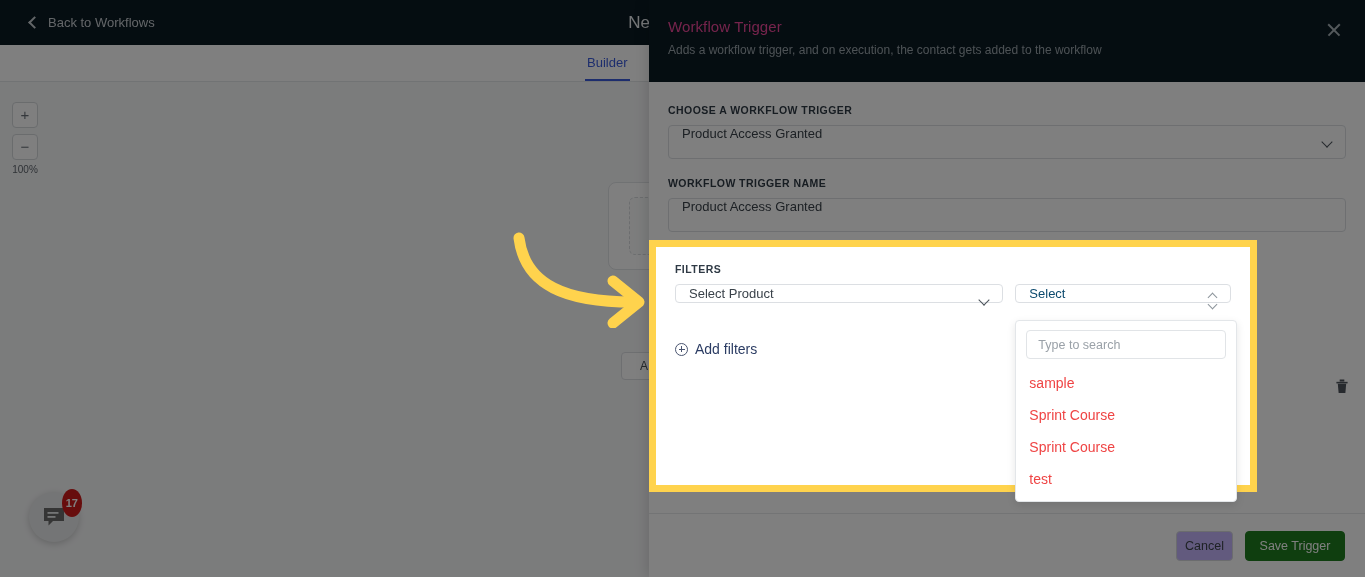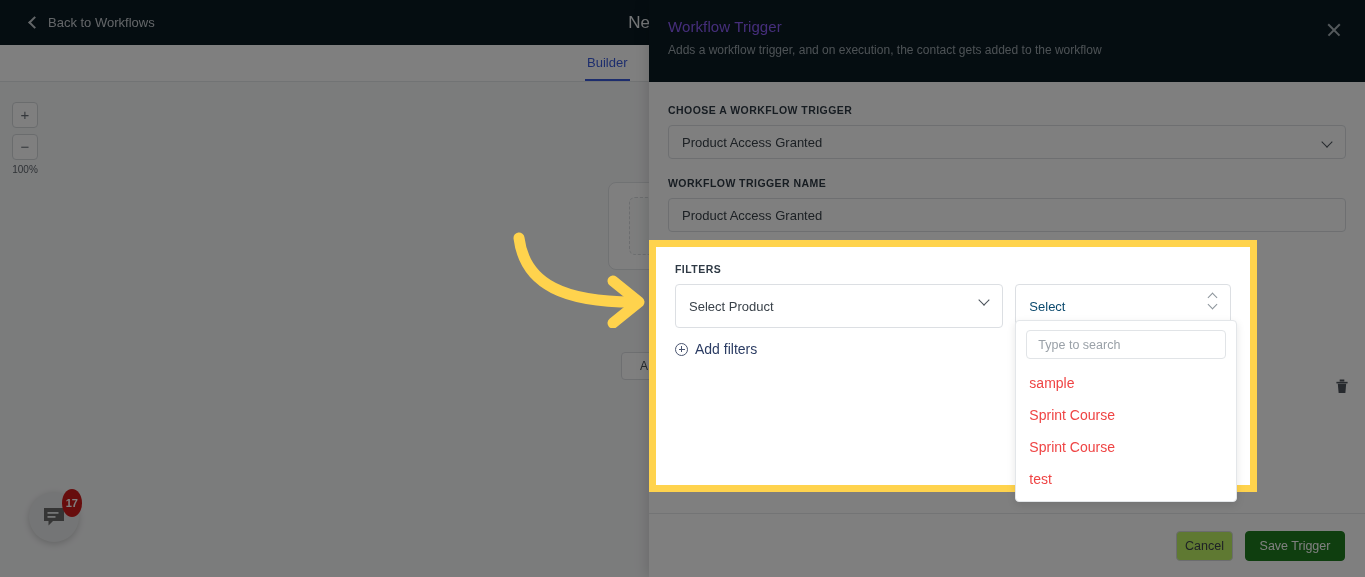--- a/index.html
+++ b/index.html
@@ -191,21 +191,21 @@
     flex-direction: column;
   }
   .modal-header {
     position: relative;
     height: 82px;
     background: #0a1a22;
     padding: 18px 34px 0 19px;
     flex: 0 0 auto;
   }
   .modal-title {
-    color: #8b5cf6;
+    color: #ec4899;
     font-size: 15px;
     font-weight: 400;
     letter-spacing: .1px;
   }
   .modal-sub {
     margin-top: 8px;
     color: #9aa4ab;
     font-size: 12px;
   }
   .modal-close {
@@ -239,21 +239,20 @@
     color: #2f3a45;
     text-transform: uppercase;
     margin-bottom: 9px;
   }
   .select-box, .text-box {
     height: 34px;
     border: 1px solid #dcdfe3;
     border-radius: 4px;
     background: #ffffff;
     display: flex;
-    align-items: center;
     padding: 0 13px;
     font-size: 13px;
     color: #3a424a;
     position: relative;
   }
   .select-box { cursor: pointer; }
   .chev-down {
     position: absolute;
     right: 14px; top: 12px;
     width: 8px; height: 8px;
@@ -286,21 +285,21 @@
     border-radius: 4px;
     font-size: 12.5px;
     display: flex;
     align-items: center;
     justify-content: center;
     cursor: pointer;
     user-select: none;
   }
   .btn-cancel {
     width: 57px;
-    background: #bef264;
+    background: #c4b5fd;
     border: 1px solid #d6d9dc;
     color: #3d444b;
   }
   .btn-save {
     width: 100px;
     background: #1e7c1e;
     border: 1px solid #1e7c1e;
     color: #ffffff;
   }
 
@@ -329,21 +328,21 @@
 
   .filters-row {
     display: flex;
     gap: 12px;
     align-items: flex-start;
   }
   .fr-left  { width: 338px; position: relative; }
   .fr-right { width: 222px; position: relative; }
 
   .pick-box {
-    height: 44px;
+    height: 19px;
     border: 1px solid #dcdfe3;
     border-radius: 4px;
     background: #ffffff;
     display: flex;
     align-items: center;
     padding: 0 13px;
     font-size: 13px;
     color: #3a424a;
     position: relative;
     cursor: pointer;

